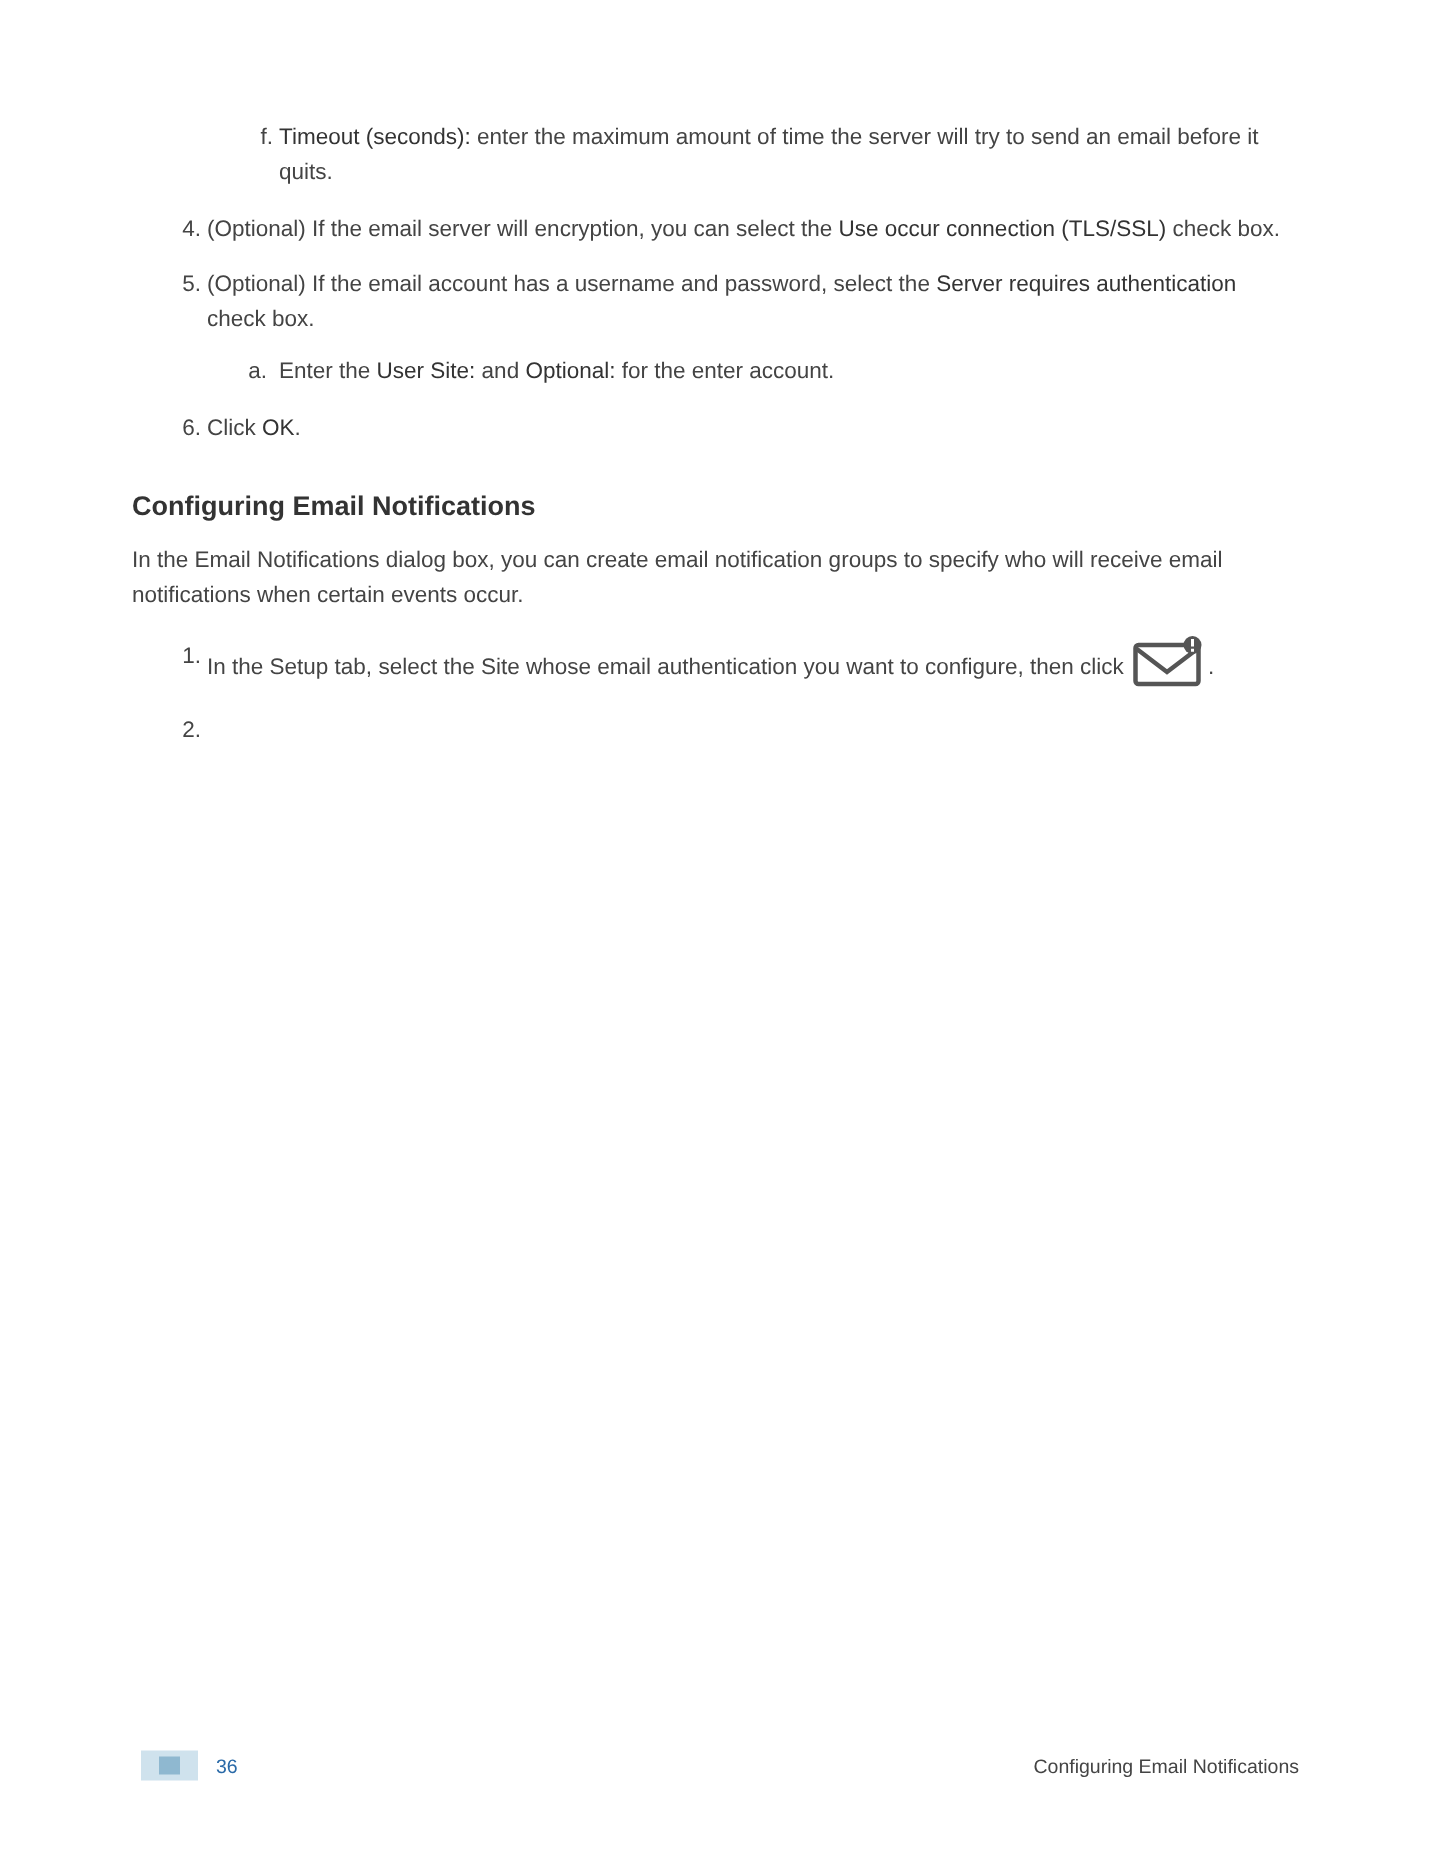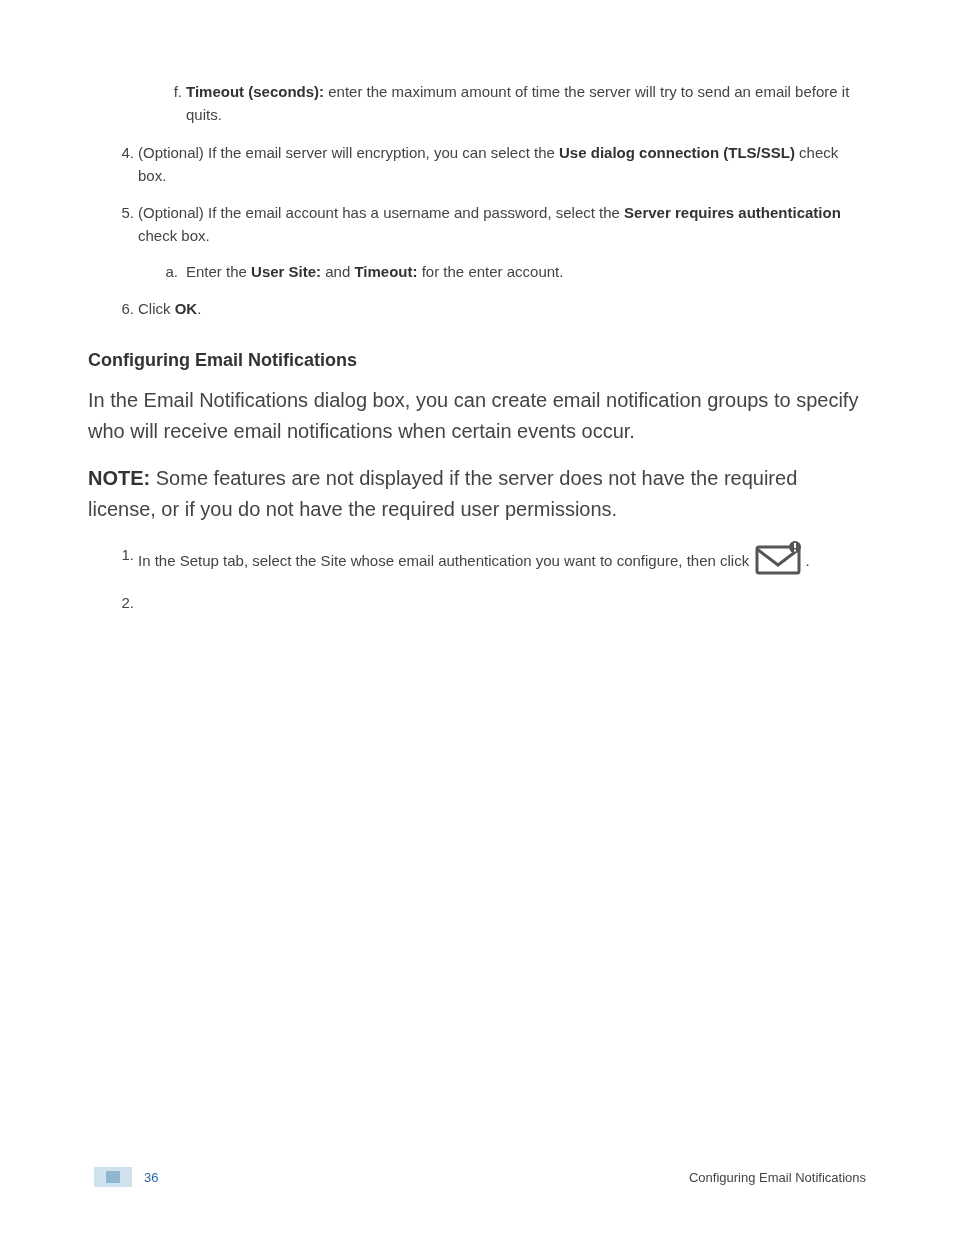--- a/index.html
+++ b/index.html
@@ -51,31 +51,31 @@
     color: #444;
   }
   ol.sub-list > li .marker {
     position: absolute;
     left: 22px;
     width: 18px;
     text-align: right;
     color: #444;
   }
   .bold {
-    font-weight: 700;
+    font-weight: 400;
     color: #333;
   }
   h2.section-heading {
     font-size: 18px;
     font-weight: 700;
     color: #333;
     margin: 30px 0 14px 0;
   }
   p.body {
-    font-size: 20px;
+    font-size: 15px;
     line-height: 1.55;
     color: #444;
     margin: 0 0 16px 0;
   }
   .envelope-icon {
     display: inline-block;
     vertical-align: middle;
     margin: 0 2px;
   }
   .footer {
@@ -151,47 +151,44 @@
 <div class="page">
 
   <ol class="main-list">
     <li style="padding-left:98px;">
       <span class="marker" style="left:72px;">f.</span>
       <span class="bold">Timeout (seconds):</span><span> enter the maximum amount of time the server will try to send an email before it quits.</span>
     </li>
 
     <li>
       <span class="marker">4.</span>
-      <span>(Optional) If the email server will encryption, you can select the </span><span class="bold">Use dialog connection (TLS/SSL)</span><span> check box.</span>
+      <span>(Optional) If the email server will encryption, you can select the </span><span class="bold">Use occur connection (TLS/SSL)</span><span> check box.</span>
     </li>
 
     <li>
       <span class="marker">5.</span>
       <span>(Optional) If the email account has a username and password, select the </span><span class="bold">Server requires authentication</span><span> check box.</span>
       <ol class="sub-list">
         <li>
           <span class="marker">a.</span>
-          <span>Enter the </span><span class="bold">User Site:</span><span> and </span><span class="bold">Timeout:</span><span> for the enter account.</span>
+          <span>Enter the </span><span class="bold">User Site:</span><span> and </span><span class="bold">Optional:</span><span> for the enter account.</span>
         </li>
       </ol>
     </li>
 
     <li>
       <span class="marker">6.</span>
       <span>Click </span><span class="bold">OK</span><span>.</span>
     </li>
   </ol>
 
   <h2 class="section-heading">Configuring Email Notifications</h2>
 
   <p class="body">In the Email Notifications dialog box, you can create email notification groups to specify who will receive email notifications when certain events occur.</p>
 
-  <p class="body">
-    <span class="bold">NOTE:</span><span> Some features are not displayed if the server does not have the required license, or if you do not have the required user permissions.</span>
-  </p>
 
   <ol class="steps-list">
     <li>
       <span class="marker">1.</span>
       <span>In the Setup tab, select the Site whose email authentication you want to configure, then click </span><span class="envelope-icon"><svg width="48" height="34" viewBox="0 0 48 34">
             <rect x="2" y="6" width="42" height="26" rx="2" fill="none" stroke="#555" stroke-width="3"></rect>
             <polyline points="2,8 23,24 44,8" fill="none" stroke="#555" stroke-width="3"></polyline>
             <circle cx="40" cy="6" r="6" fill="#555"></circle>
             <rect x="39" y="2" width="2" height="5" fill="#fff"></rect>
             <rect x="39" y="8.5" width="2" height="2" fill="#fff"></rect>

